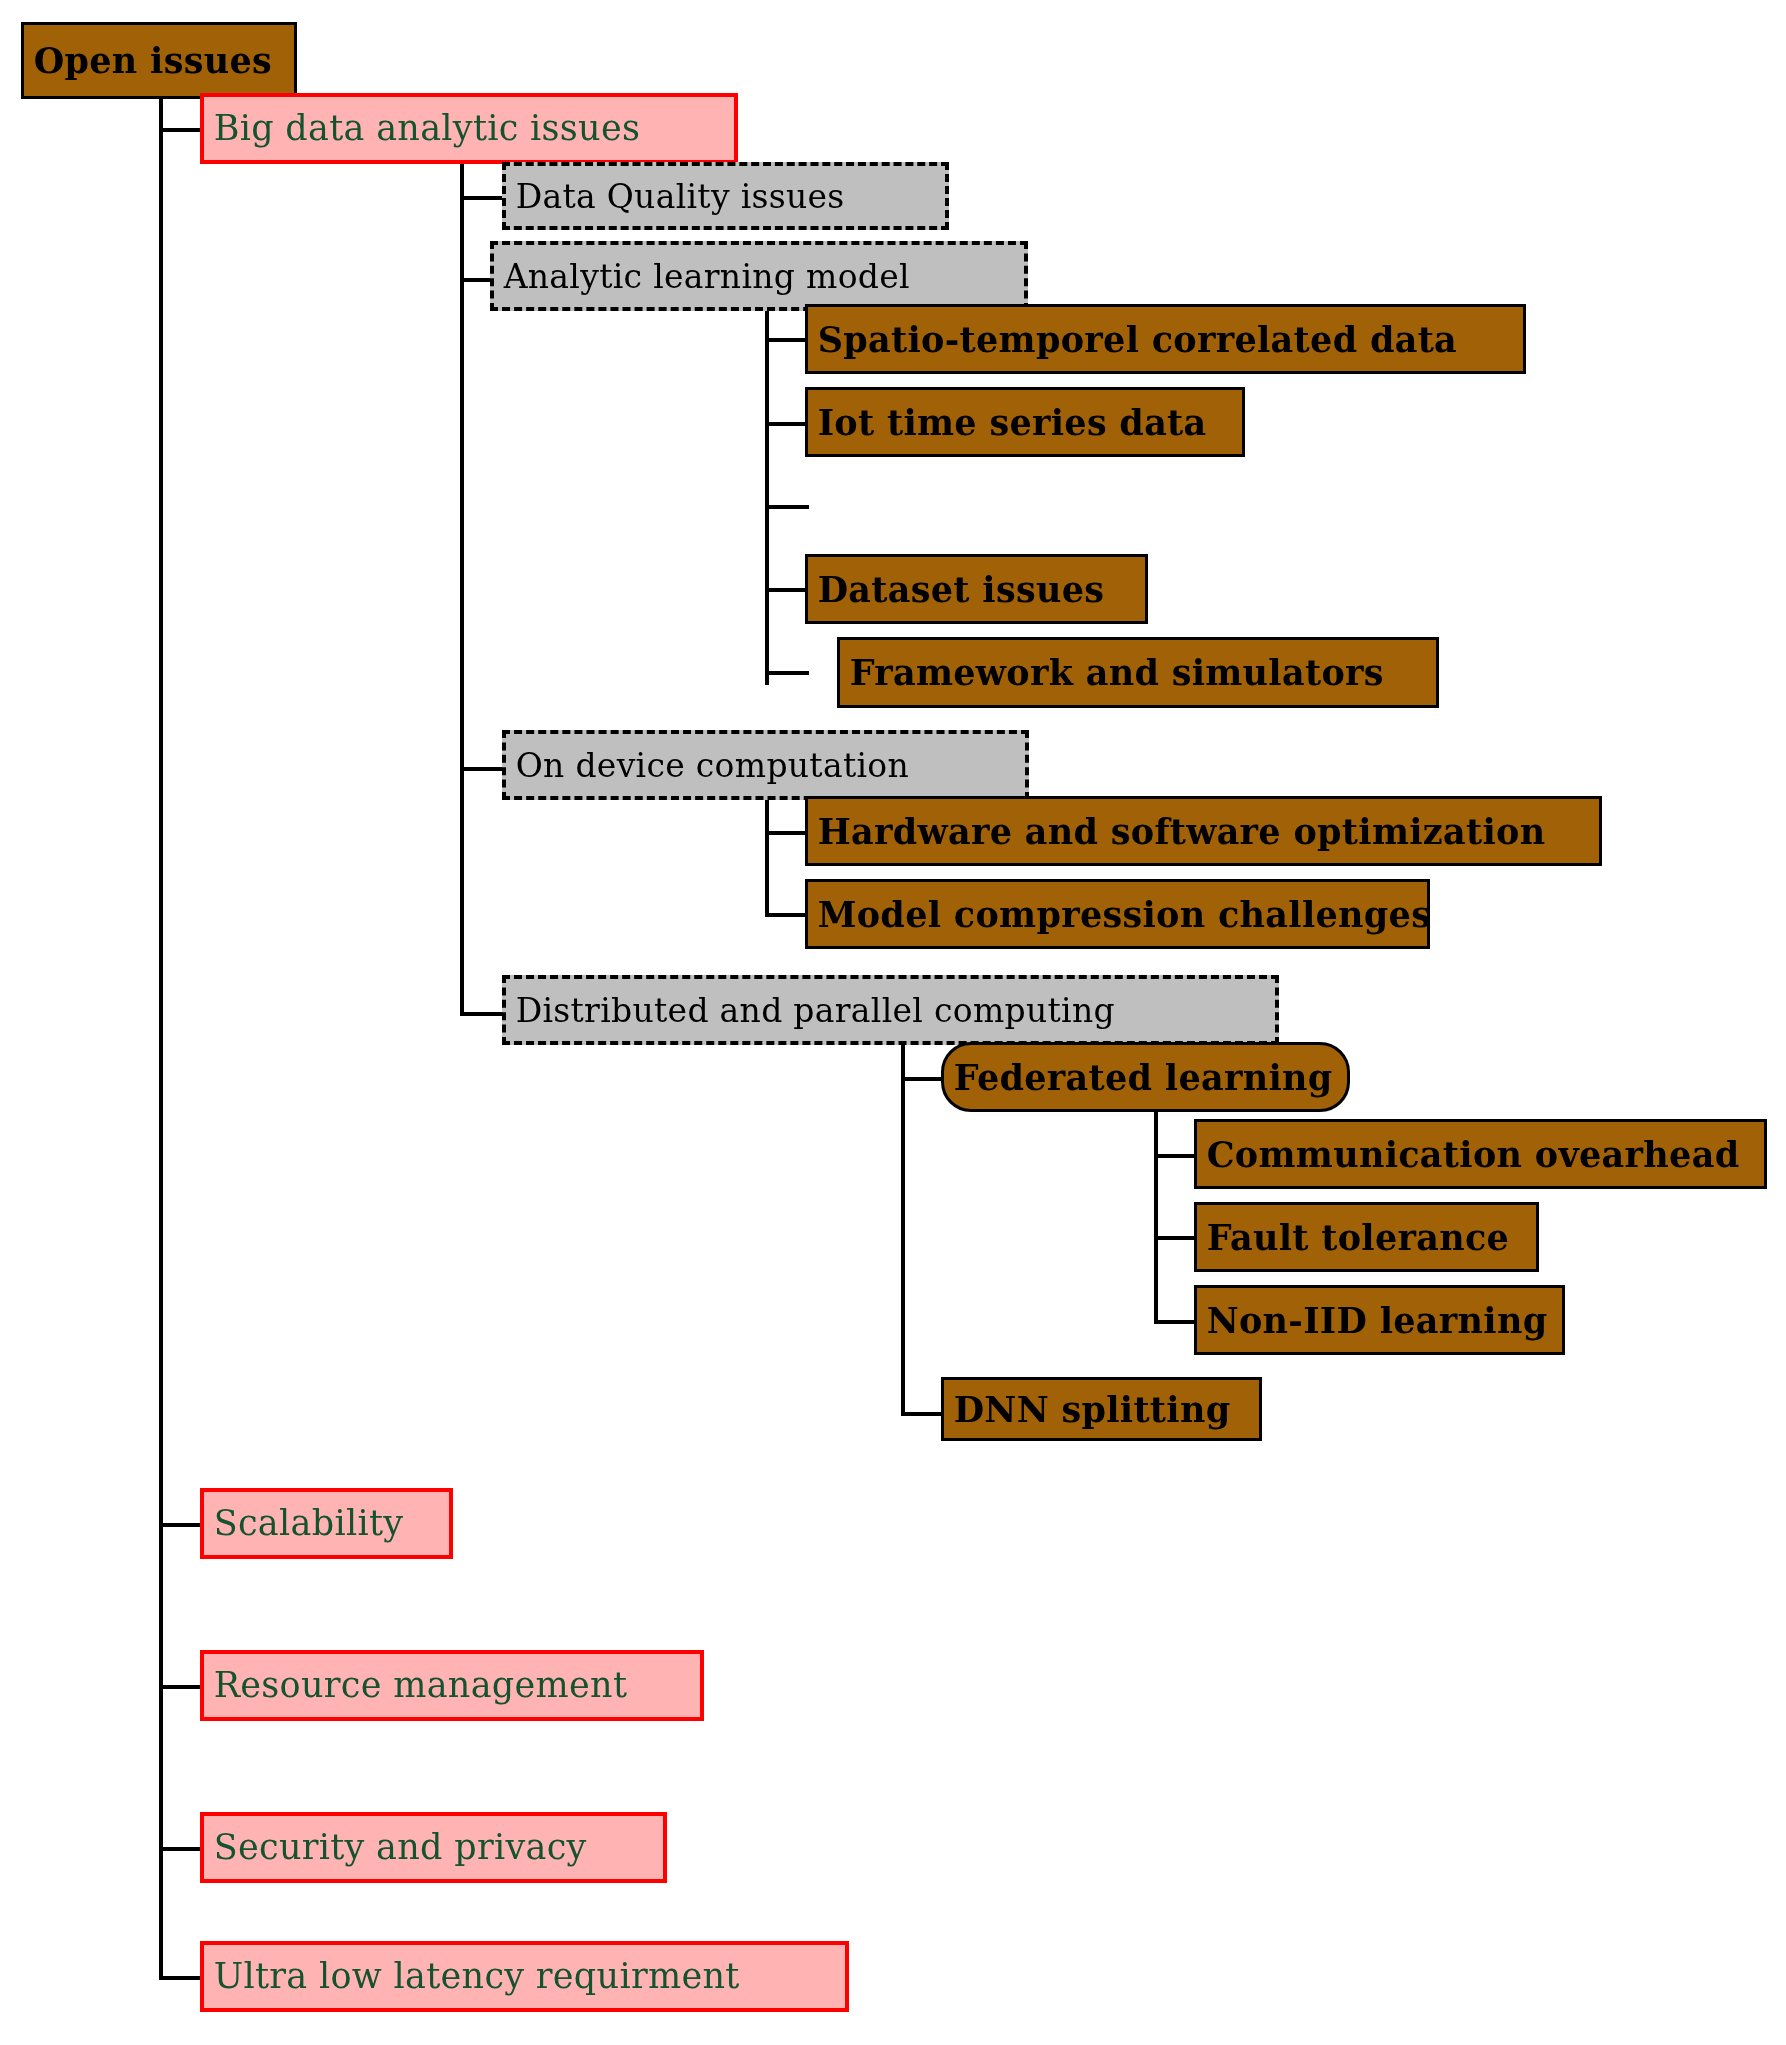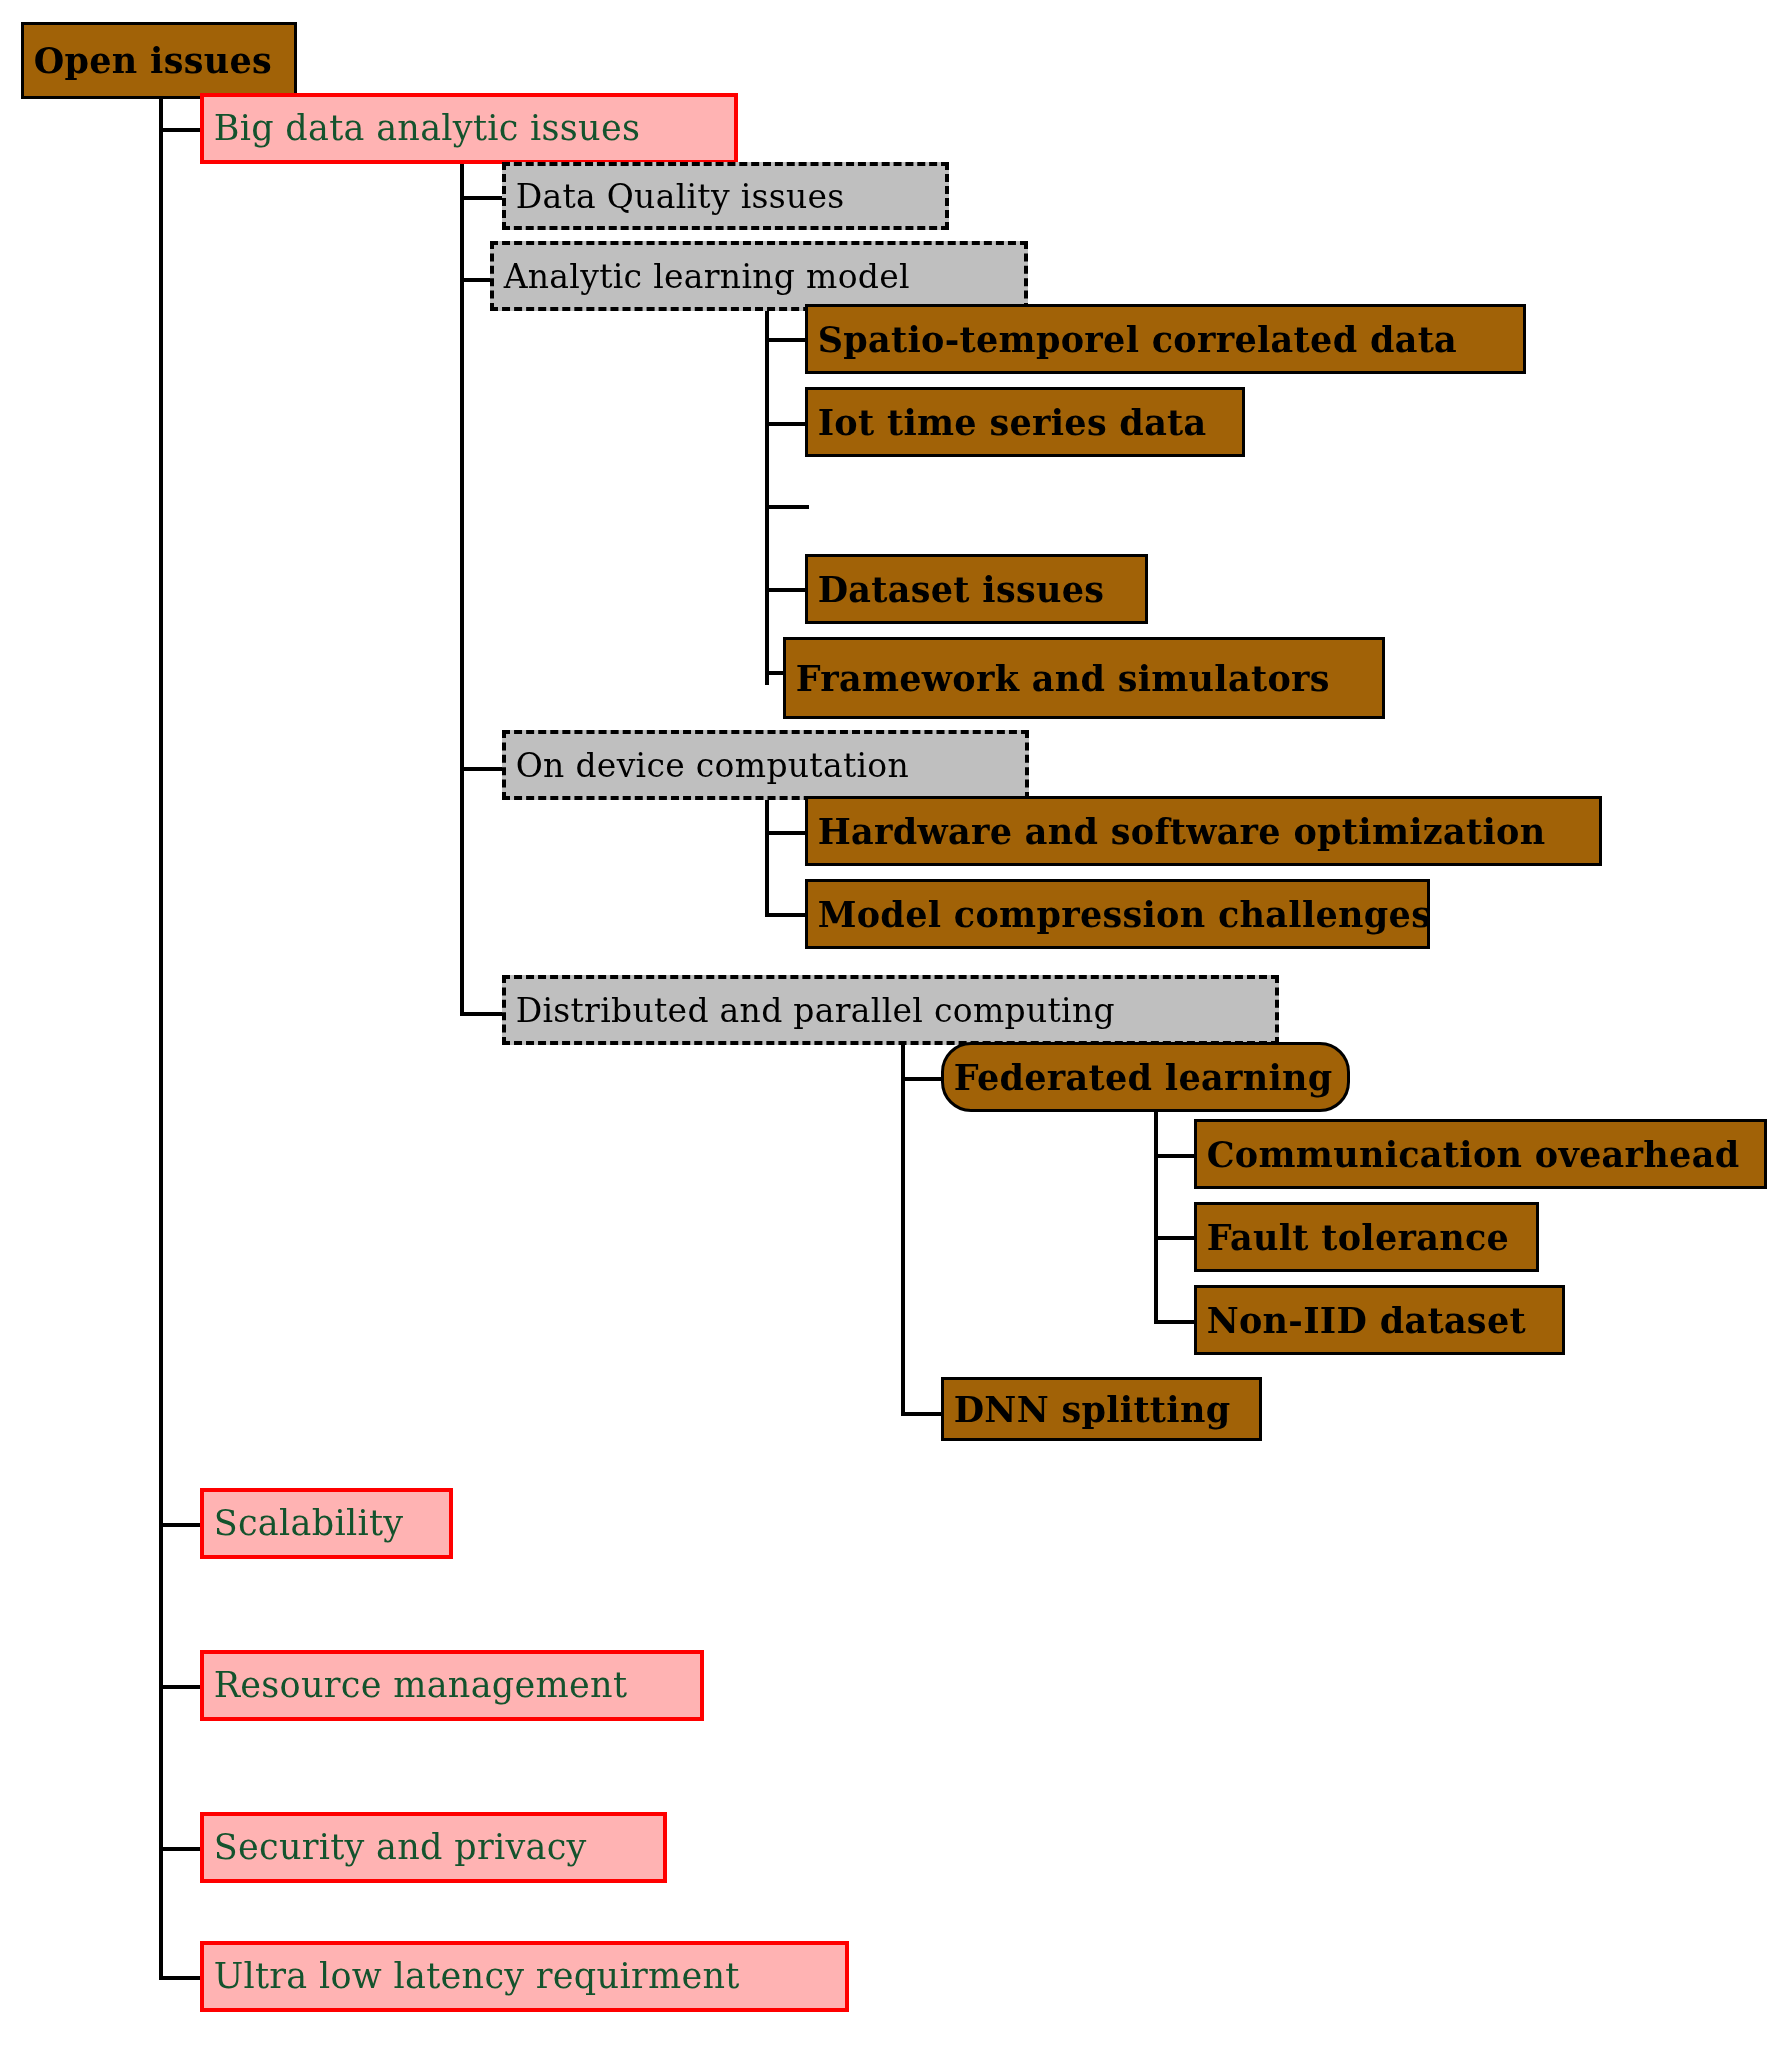--- a/index.html
+++ b/index.html
@@ -124,21 +124,21 @@
   </div>
 
   <div class="edge-h" style="left:765px; top:505px; width:44px;"></div>
 
   <div class="edge-h" style="left:765px; top:588px; width:44px;"></div>
   <div class="node node-plain" style="left:805px; top:554px; width:343px; height:70px;">
     <span>Dataset issues</span>
   </div>
 
   <div class="edge-h" style="left:765px; top:671px; width:44px;"></div>
-  <div class="node node-plain" style="left:783px; top:637px; width:602px; height:82px;">
+  <div class="node node-plain" style="left:837px; top:637px; width:602px; height:71px;">
     <span>Framework and simulators</span>
   </div>
 
   <div class="edge-v" style="left:765px; top:800px; width:3.5px; height:114px;"></div>
 
   <div class="edge-h" style="left:765px; top:831px; width:44px;"></div>
   <div class="node node-plain" style="left:805px; top:796px; width:797px; height:70px;">
     <span>Hardware and software optimization</span>
   </div>
 
@@ -166,17 +166,17 @@
     <span>Communication ovearhead</span>
   </div>
 
   <div class="edge-h" style="left:1154px; top:1236px; width:44px;"></div>
   <div class="node node-plain" style="left:1194px; top:1202px; width:345px; height:70px;">
     <span>Fault tolerance</span>
   </div>
 
   <div class="edge-h" style="left:1154px; top:1320px; width:44px;"></div>
   <div class="node node-plain" style="left:1194px; top:1285px; width:371px; height:70px;">
-    <span>Non-IID dataset</span>
+    <span>Non-IID learning</span>
   </div>
 
 </div>
 
 
 </body></html>

